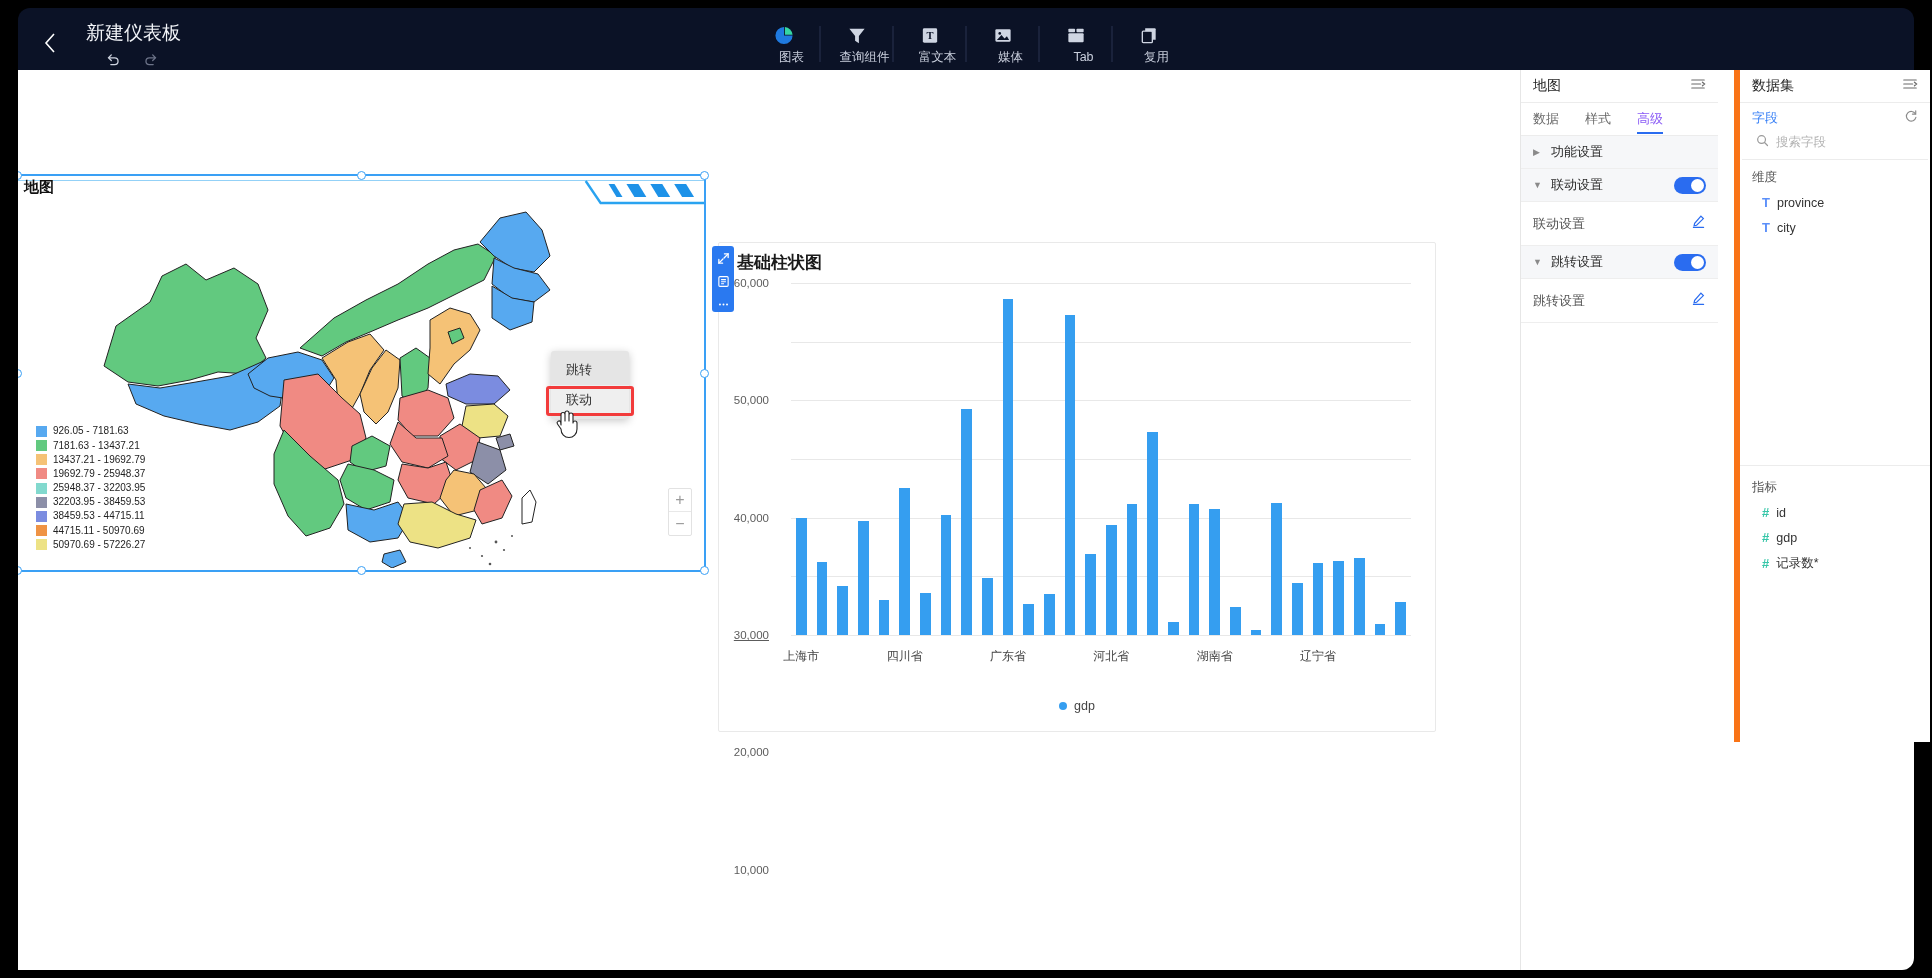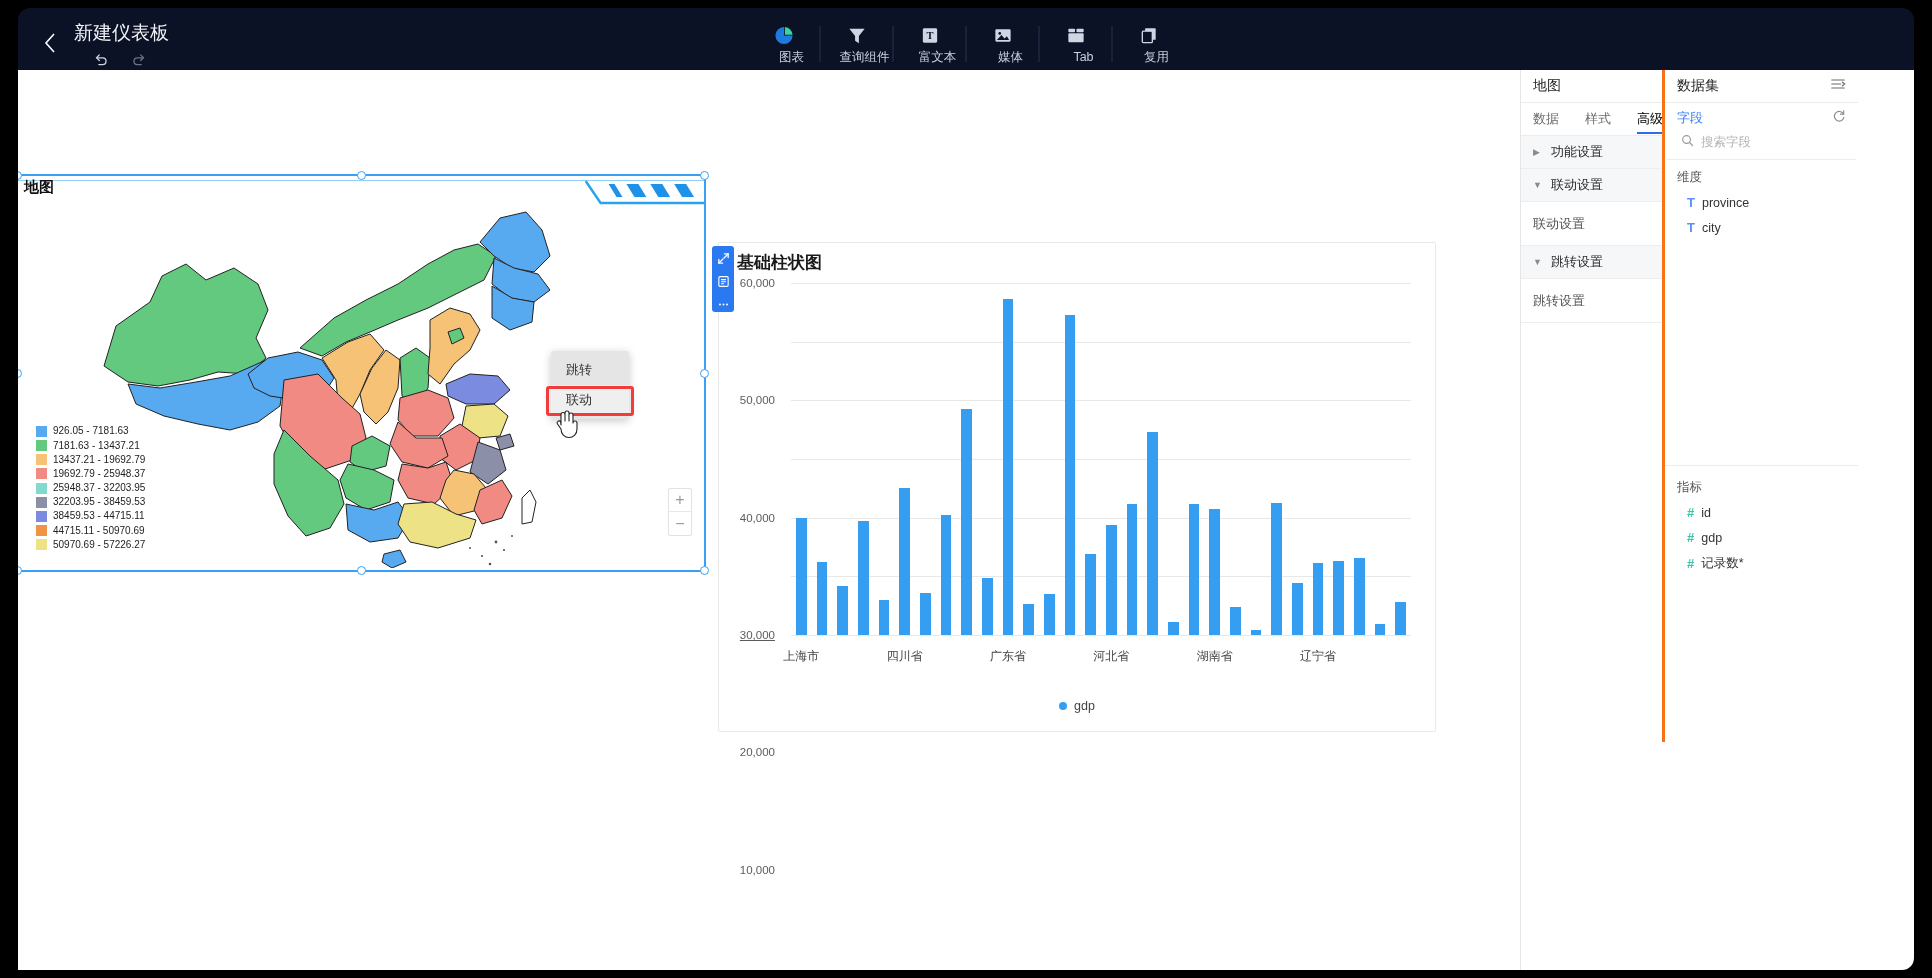--- a/index.html
+++ b/index.html
@@ -21,21 +21,21 @@
     width: 1896px; height: 70px;
     background: #0b1226;
     border-radius: 12px 12px 0 0;
     display: flex; align-items: center;
   }
   .back-arrow {
     width: 40px; height: 70px; display: flex; align-items: center; justify-content: center;
     margin-left: 12px; cursor: pointer;
   }
   .back-arrow svg { stroke: #ffffff; }
-  .title-block { margin-left: 4px; display: flex; flex-direction: column; justify-content: center; height: 70px; }
+  .title-block { margin-left: 16px; display: flex; flex-direction: column; justify-content: center; height: 70px; }
   .dash-title { color: #f2f4f8; font-size: 19px; line-height: 22px; padding-top: 4px; }
   .undo-redo { display: flex; gap: 22px; margin-top: 7px; padding-left: 18px; }
   .ur-btn { cursor: pointer; }
   .ur-btn svg { display: block; }
 
   .tool-group {
     position: absolute; left: 50%; transform: translateX(-50%);
     top: 6px; height: 60px; display: flex; align-items: center;
   }
   .tool-item {
@@ -145,21 +145,21 @@
   .cursor-hand { position: absolute; left: 535px; top: 337px; z-index: 50; pointer-events: none; }
 
   
   .chart-widget {
     position: absolute; left: 700px; top: 172px; width: 718px; height: 490px;
     background: #fff; border: 1px solid #e9e9e9; border-radius: 2px;
   }
   .chart-title { position: absolute; left: 18px; top: 8px; font-size: 17px; font-weight: 700; color: #1a1a1a; }
   .plot { position: absolute; left: 72px; top: 40px; width: 620px; height: 352px; }
   .gridline { position: absolute; left: 0; width: 100%; height: 1px; background: #e8e8e8; }
-  .ytick { position: absolute; right: 100%; margin-right: 16px; transform: translateY(-50%);
+  .ytick { position: absolute; right: 100%; margin-right: 22px; transform: translateY(-50%);
            font-size: 11.5px; color: #5c5c5c; white-space: nowrap; }
   .bar { position: absolute; bottom: 0; background: #359ef0; }
   .xtick { position: absolute; top: 100%; margin-top: 13px; transform: translateX(-50%);
            font-size: 12px; color: #444; white-space: nowrap; }
   .chart-legend {
     position: absolute; left: 0; bottom: 18px; width: 100%;
     display: flex; align-items: center; justify-content: center; gap: 7px;
     font-size: 12.5px; color: #444;
   }
   .legend-dot { width: 8px; height: 8px; border-radius: 50%; background: #359ef0; }
@@ -171,43 +171,43 @@
   }
   .panel-head {
     height: 33px; display: flex; align-items: center; justify-content: space-between;
     padding: 0 12px; border-bottom: 1px solid #ececec;
   }
   .panel-head-title { font-size: 14px; color: #1f1f1f; }
   .panel-tabs { height: 33px; display: flex; align-items: center; padding: 0 12px; gap: 26px;
                 border-bottom: 1px solid #ececec; }
   .ptab { font-size: 13px; color: #6a6a6a; cursor: pointer; position: relative; height: 33px;
           display: flex; align-items: center; }
-  .ptab.active { color: #000000; }
+  .ptab.active { color: #8b5cf6; }
   .ptab.active::after { content: ""; position: absolute; left: 0; right: 0; bottom: 2px; height: 2px; background: #2a6cf0; }
 
   .sec-head {
     height: 33px; background: #f6f7f9; display: flex; align-items: center;
     padding: 0 12px; gap: 8px; border-bottom: 1px solid #eee; cursor: pointer;
   }
   .sec-head .caret { font-size: 9px; color: #8a8a8a; width: 10px; }
   .sec-head .sec-label { font-size: 13px; color: #2b2b2b; flex: 1; }
   .toggle { width: 32px; height: 17px; border-radius: 9px; background: #2a6cf0; position: relative; cursor: pointer; }
   .toggle::after { content: ""; position: absolute; right: 2px; top: 2px; width: 13px; height: 13px; border-radius: 50%; background: #fff; }
 
   .sec-row {
     height: 44px; display: flex; align-items: center; justify-content: space-between;
     padding: 0 12px; border-bottom: 1px solid #eee;
   }
   .sec-row .row-label { font-size: 13px; color: #555; }
   .pencil { cursor: pointer; }
 
   
   .ds-panel {
-    position: absolute; left: 1644px; top: 0; width: 196px; height: 672px;
-    background: #fff; border-left: 3px solid #f97316;
+    position: absolute; left: 1716px; top: 0; width: 196px; height: 672px;
+    background: #fff; border-left: 6px solid #f97316;
   }
   .ds-select-row { display: flex; align-items: center; gap: 8px; padding: 9px 10px 4px 12px; }
   .ds-select {
     flex: 1; height: 27px; border: 1px solid #d6d6d6; border-radius: 3px;
     display: flex; align-items: center; justify-content: space-between; padding: 0 7px;
     font-size: 12.5px; color: #333; cursor: pointer;
   }
   .ds-fields-row { display: flex; align-items: center; justify-content: space-between; padding: 6px 12px 2px 12px; }
   .ds-fields-label { font-size: 13px; color: #3b82f6; }
   .ds-search {

